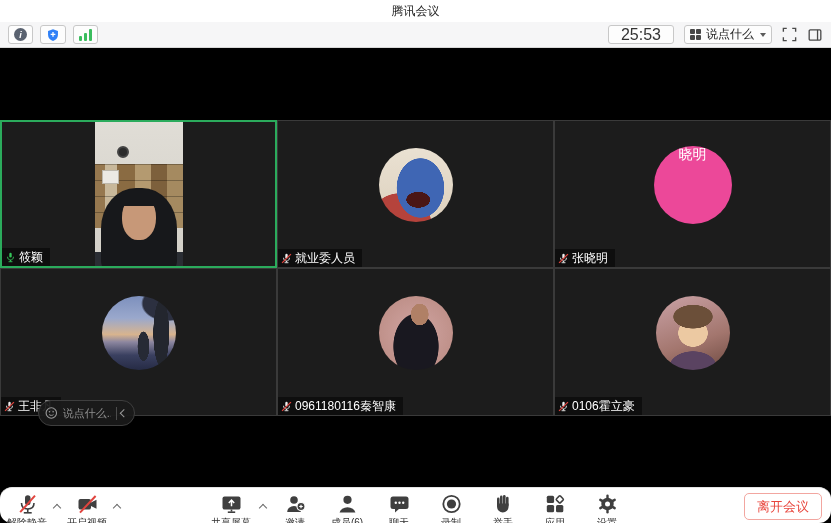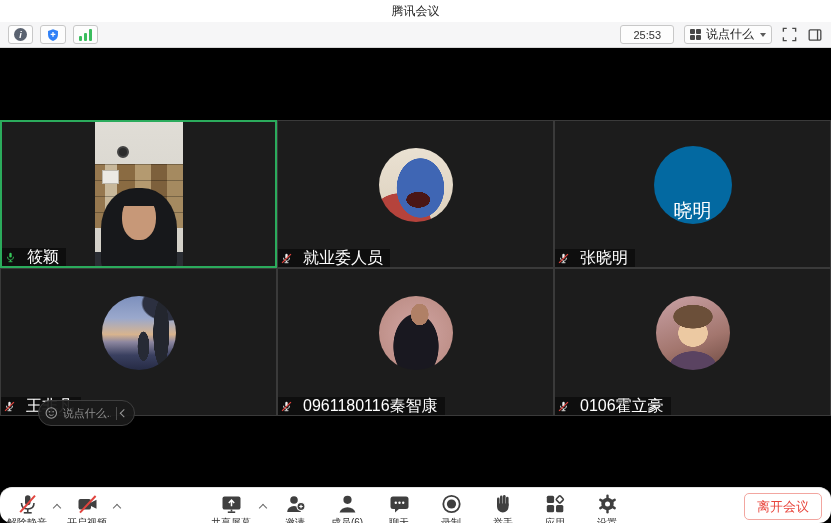--- a/index.html
+++ b/index.html
@@ -27,36 +27,36 @@
   .signal i { display:block; width:3px; background:#3bbd5e; border-radius:1px; }
   .signal i:nth-child(1){height:5px;} .signal i:nth-child(2){height:8px;} .signal i:nth-child(3){height:12px;}
   .wave { display:flex; align-items:center; gap:2px; height:14px; margin-right:4px; }
   .wave i { display:block; width:2px; background:#3c3c3c; border-radius:1px; }
   .wave i:nth-child(1){height:6px;} .wave i:nth-child(2){height:11px;} .wave i:nth-child(3){height:14px;}
   .wave i:nth-child(4){height:11px;} .wave i:nth-child(5){height:6px;}
   .tb-label { font-size:12px; color:#262626; white-space:nowrap; }
   .vdiv { width:1px; height:13px; background:#d4d4d4; margin:0 4px; }
   .caret-down { width:0; height:0; border-left:3.5px solid transparent; border-right:3.5px solid transparent;
                 border-top:4px solid #5c5c5c; }
-  .timer { font-size:11px; color:#333; padding:0 7px; }
+  .timer { font-size:16px; color:#333; padding:0 7px; }
   .gridic { display:grid; grid-template-columns:5px 5px; grid-template-rows:5px 5px; gap:1px; margin-right:5px; }
   .gridic i { background:#474747; border-radius:1px; }
 
   
   .grid { position:absolute; top:120px; left:0; width:831px; height:296px; display:grid;
           grid-template-columns:277px 277px 277px; grid-template-rows:148px 148px; }
   .tile { position:relative; background:#1c1c1c; border:1px solid #3a3a3a; overflow:hidden; }
   .tile.active { border:2px solid #2bab5c; }
   .badge { position:absolute; left:0; bottom:0; background:rgba(10,10,10,0.78); color:#fff;
-           font-size:16px; line-height:14px; padding:2px 7px 2px 3px; display:flex; align-items:center;
-           gap:11px; max-width:92%; white-space:nowrap; z-index:3; }
+           font-size:12px; line-height:14px; padding:2px 7px 2px 3px; display:flex; align-items:center;
+           gap:3px; max-width:92%; white-space:nowrap; z-index:3; }
   .avatar { position:absolute; left:50%; top:44%; transform:translate(-50%,-50%);
             width:74px; height:74px; border-radius:50%; }
-  .avatar.initials { width:78px; height:78px; background:#0369a1; color:#fff; font-size:19px;
-                     display:flex; align-items:flex-end; justify-content:center; }
+  .avatar.initials { width:78px; height:78px; background:#ec4899; color:#fff; font-size:14px;
+                     display:flex; align-items:flex-start; justify-content:center; }
   .av-stitch { background:
       radial-gradient(ellipse 12px 8px at 53% 70%, #4a1616 98%, transparent 100%),
       radial-gradient(ellipse 24px 30px at 56% 54%, #3f66b4 98%, transparent 100%),
       radial-gradient(circle 32px at 28% 104%, #b5433c 98%, transparent 100%),
       linear-gradient(#eae1d2, #dcd0bd); }
   .av-scenery { background:
       radial-gradient(ellipse 8px 34px at 80% 50%, #23262e 97%, transparent 100%),
       radial-gradient(ellipse 26px 18px at 88% 10%, #2c3040 92%, transparent 100%),
       radial-gradient(ellipse 6px 15px at 56% 68%, #262a35 97%, transparent 100%),
       linear-gradient(180deg, #7d90bd 0%, #9aa8cc 30%, #d8b48e 52%, #8d87a0 62%, #3a4060 80%, #262b45 100%); }

